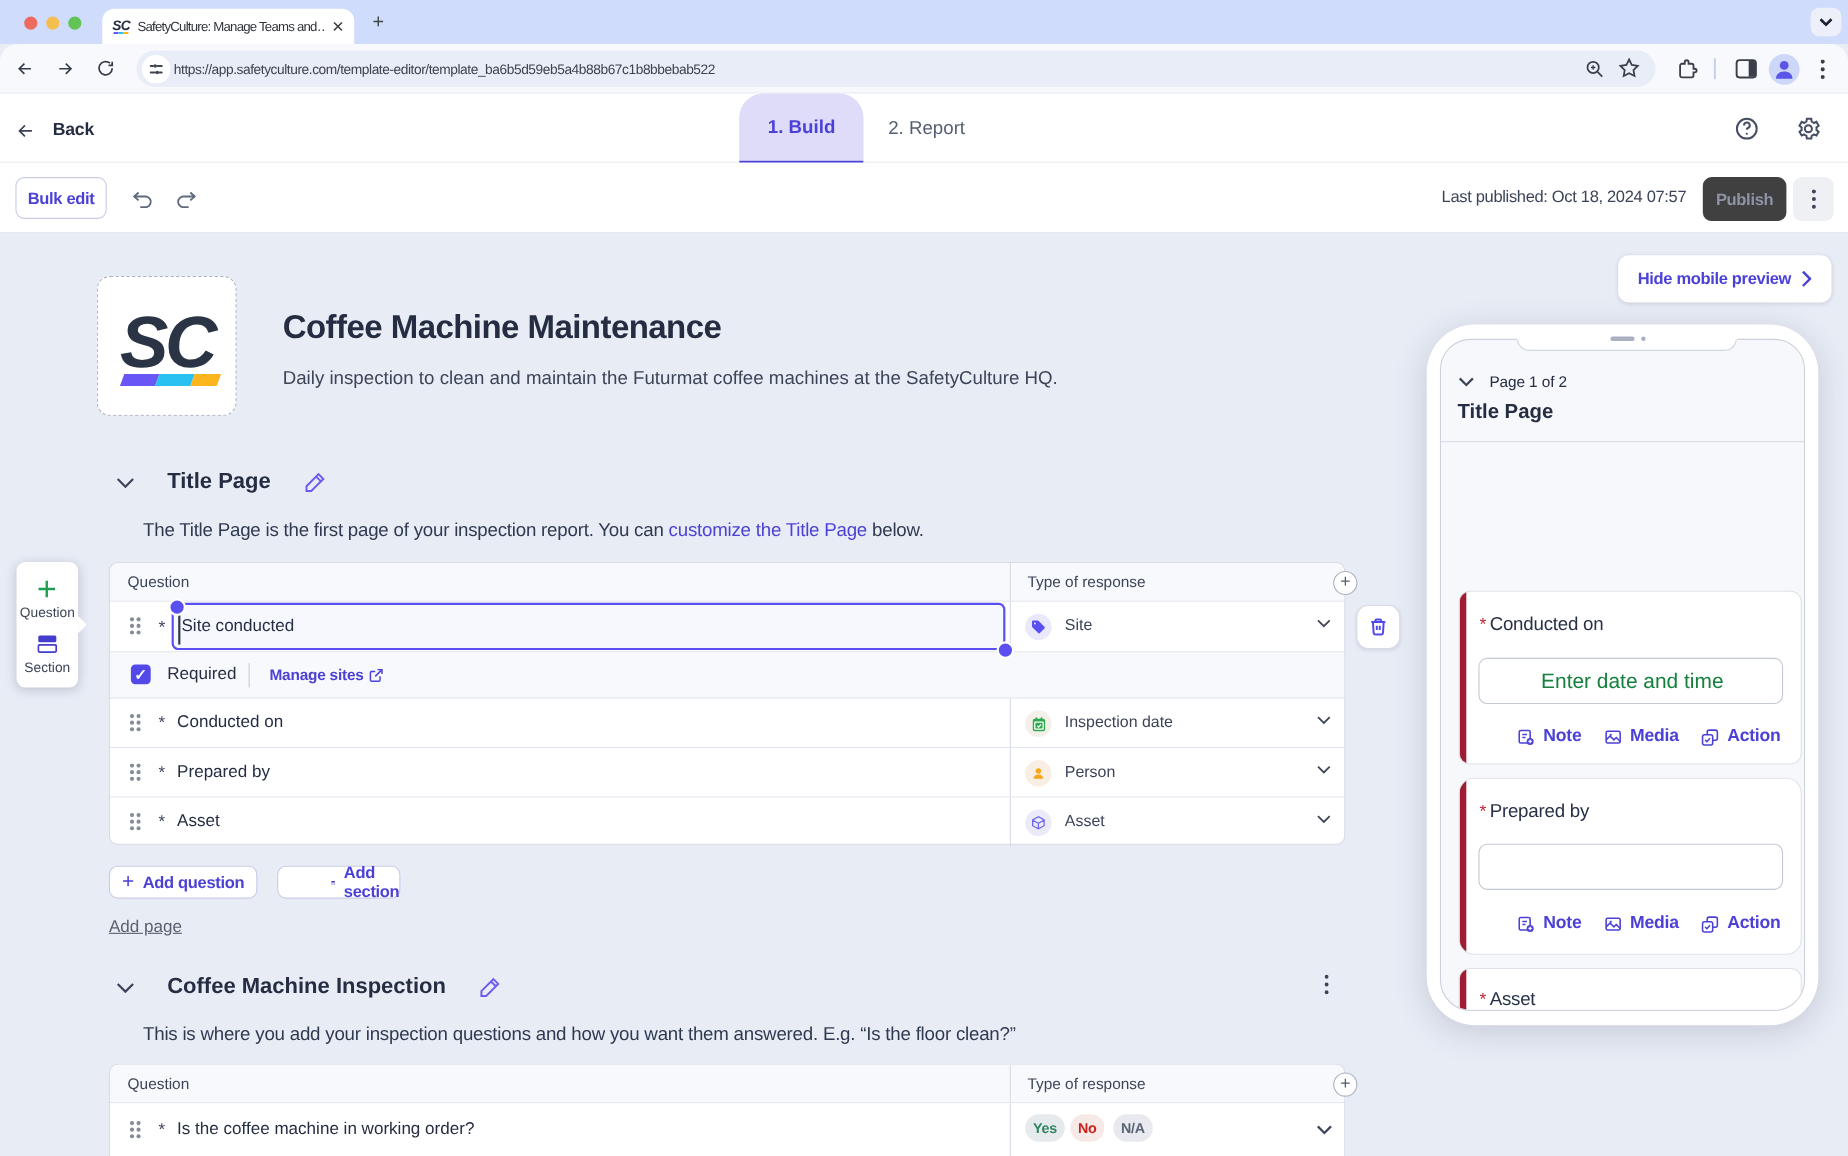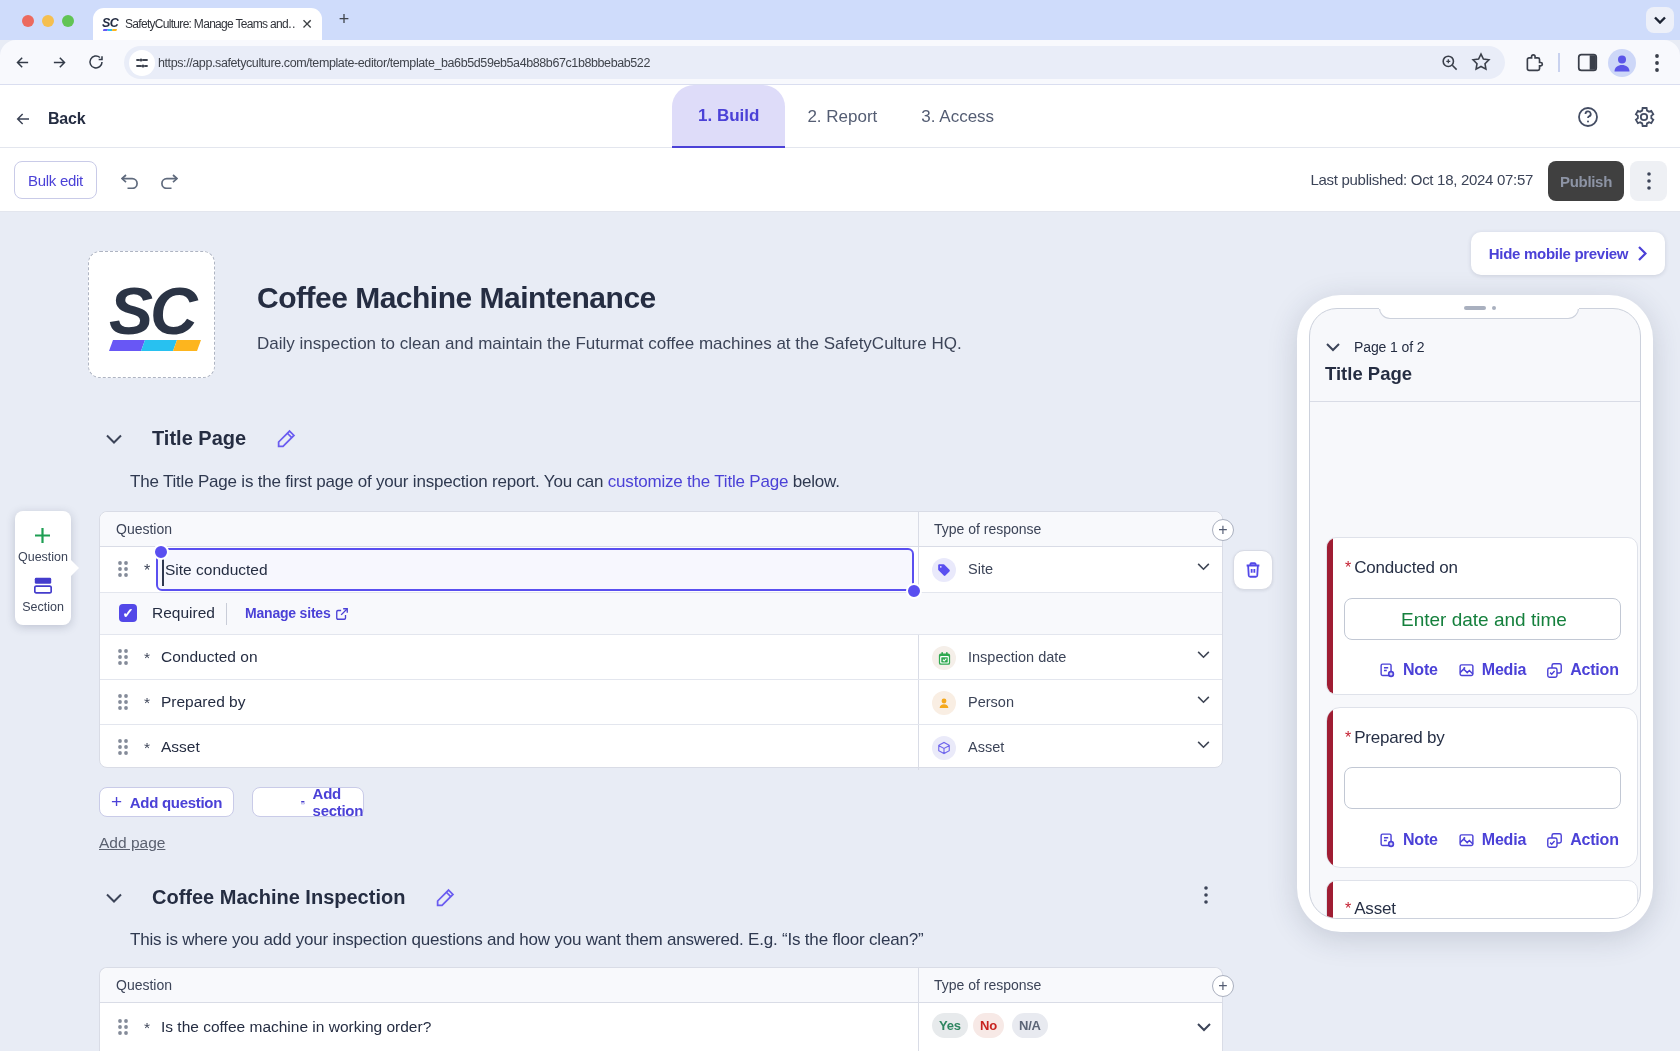--- a/index.html
+++ b/index.html
@@ -25,21 +25,21 @@
 .appnav { height:63px; background:#fff; position:relative; }
 .appnav .backw { position:absolute; left:15px; top:2px; height:63px; display:flex; align-items:center; gap:17px; }
 .backtxt { font-size:16px; font-weight:700; color:#252d42; letter-spacing:-0.2px; }
 .steps { position:absolute; left:672px; top:0; height:63px; display:flex; }
 .step { height:63px; display:flex; align-items:center; padding:0 22px; font-size:17px; color:#545d73; }
 .step.active { background:#dedcf9; border-radius:22px 22px 0 0; color:#4b41d7; font-weight:700; border-bottom:2px solid #4b41d7; padding:0 26px; }
 .appnav .right { position:absolute; right:24px; top:0; height:63px; display:flex; align-items:center; gap:32px; }
 .navline { border-bottom:1px solid #e3e6ee; }
 
 .toolbar2 { height:64px; background:#fff; position:relative; border-bottom:1px solid #e3e6ee; }
-.bulk { position:absolute; left:14px; top:13px; height:38px; width:83px; border:1px solid #c9cbe8; border-radius:8px; background:#fff; color:#4b41d7; font-size:15px; letter-spacing:-0.3px; font-weight:400; display:flex; align-items:center; justify-content:center; }
+.bulk { position:absolute; left:14px; top:13px; height:38px; width:83px; border:1px solid #c9cbe8; border-radius:8px; background:#fff; color:#4b41d7; font-size:15px; letter-spacing:-0.3px; font-weight:700; display:flex; align-items:center; justify-content:center; }
 .undo { position:absolute; top:26px; color:#545d73; }
 .lastpub { position:absolute; right:147px; top:23px; font-size:15px; letter-spacing:-0.3px; color:#3c4458; }
 .pubbtn { position:absolute; right:56px; top:13px; height:40px; width:76px; background:#404040; border-radius:8px; color:#8d94a5; font-size:15px; letter-spacing:-0.3px; font-weight:700; display:flex; align-items:center; justify-content:center; }
 .kebabbtn { position:absolute; right:13px; top:13px; width:37px; height:40px; background:#eef0f4; border-radius:8px; display:flex; align-items:center; justify-content:center; }
 
 .content { position:relative; height:839px; background:#e8ecf5; }
 .main { position:absolute; left:99px; top:0; width:1124px; }
 
 .logocard { position:absolute; left:-11px; top:39px; width:127px; height:127px; background:#fff; border:1.5px dashed #aeb4c2; border-radius:12px; }
 .h1 { position:absolute; left:158px; top:69px; font-size:30px; font-weight:700; color:#252d42; letter-spacing:-0.5px; }
@@ -179,21 +179,20 @@
 <div class="appnav navline">
   <div class="backw">
     <svg width="16" height="16" viewBox="0 0 24 24" fill="none" stroke="#3a4254" stroke-width="2.2">
         <path d="M21 12H4M11.5 4.5L4 12l7.5 7.5"></path>
       </svg>
     <span class="backtxt">Back</span>
   </div>
   <div class="steps">
     <div class="step active">1. Build</div>
     <div class="step">2. Report</div>
-    <div class="step">3. Access</div>
   </div>
   <div class="right">
     <svg width="24" height="24" viewBox="0 0 24 24" fill="none" stroke="#444d63" stroke-width="1.8">
         <circle cx="12" cy="12" r="9"></circle>
         <path d="M9.5 9a2.6 2.6 0 1 1 3.5 2.4c-.8.3-1 .8-1 1.6"></path>
         <circle cx="12" cy="16.6" r="1" fill="#444d63" stroke="none"></circle>
       </svg>
     <svg width="24" height="24" viewBox="0 0 24 24" fill="none" stroke="#444d63" stroke-width="1.8">
         <circle cx="12" cy="12" r="3.2"></circle>
         <path d="M19.4 12a7.4 7.4 0 0 0-.1-1.2l2-1.5-2-3.5-2.3 1a7.4 7.4 0 0 0-2-1.2L14.6 3h-4l-.4 2.6a7.4 7.4 0 0 0-2 1.2l-2.3-1-2 3.5 2 1.5a7.4 7.4 0 0 0 0 2.4l-2 1.5 2 3.5 2.3-1a7.4 7.4 0 0 0 2 1.2l.4 2.6h4l.4-2.6a7.4 7.4 0 0 0 2-1.2l2.3 1 2-3.5-2-1.5c.06-.4.1-.8.1-1.2z"></path>

